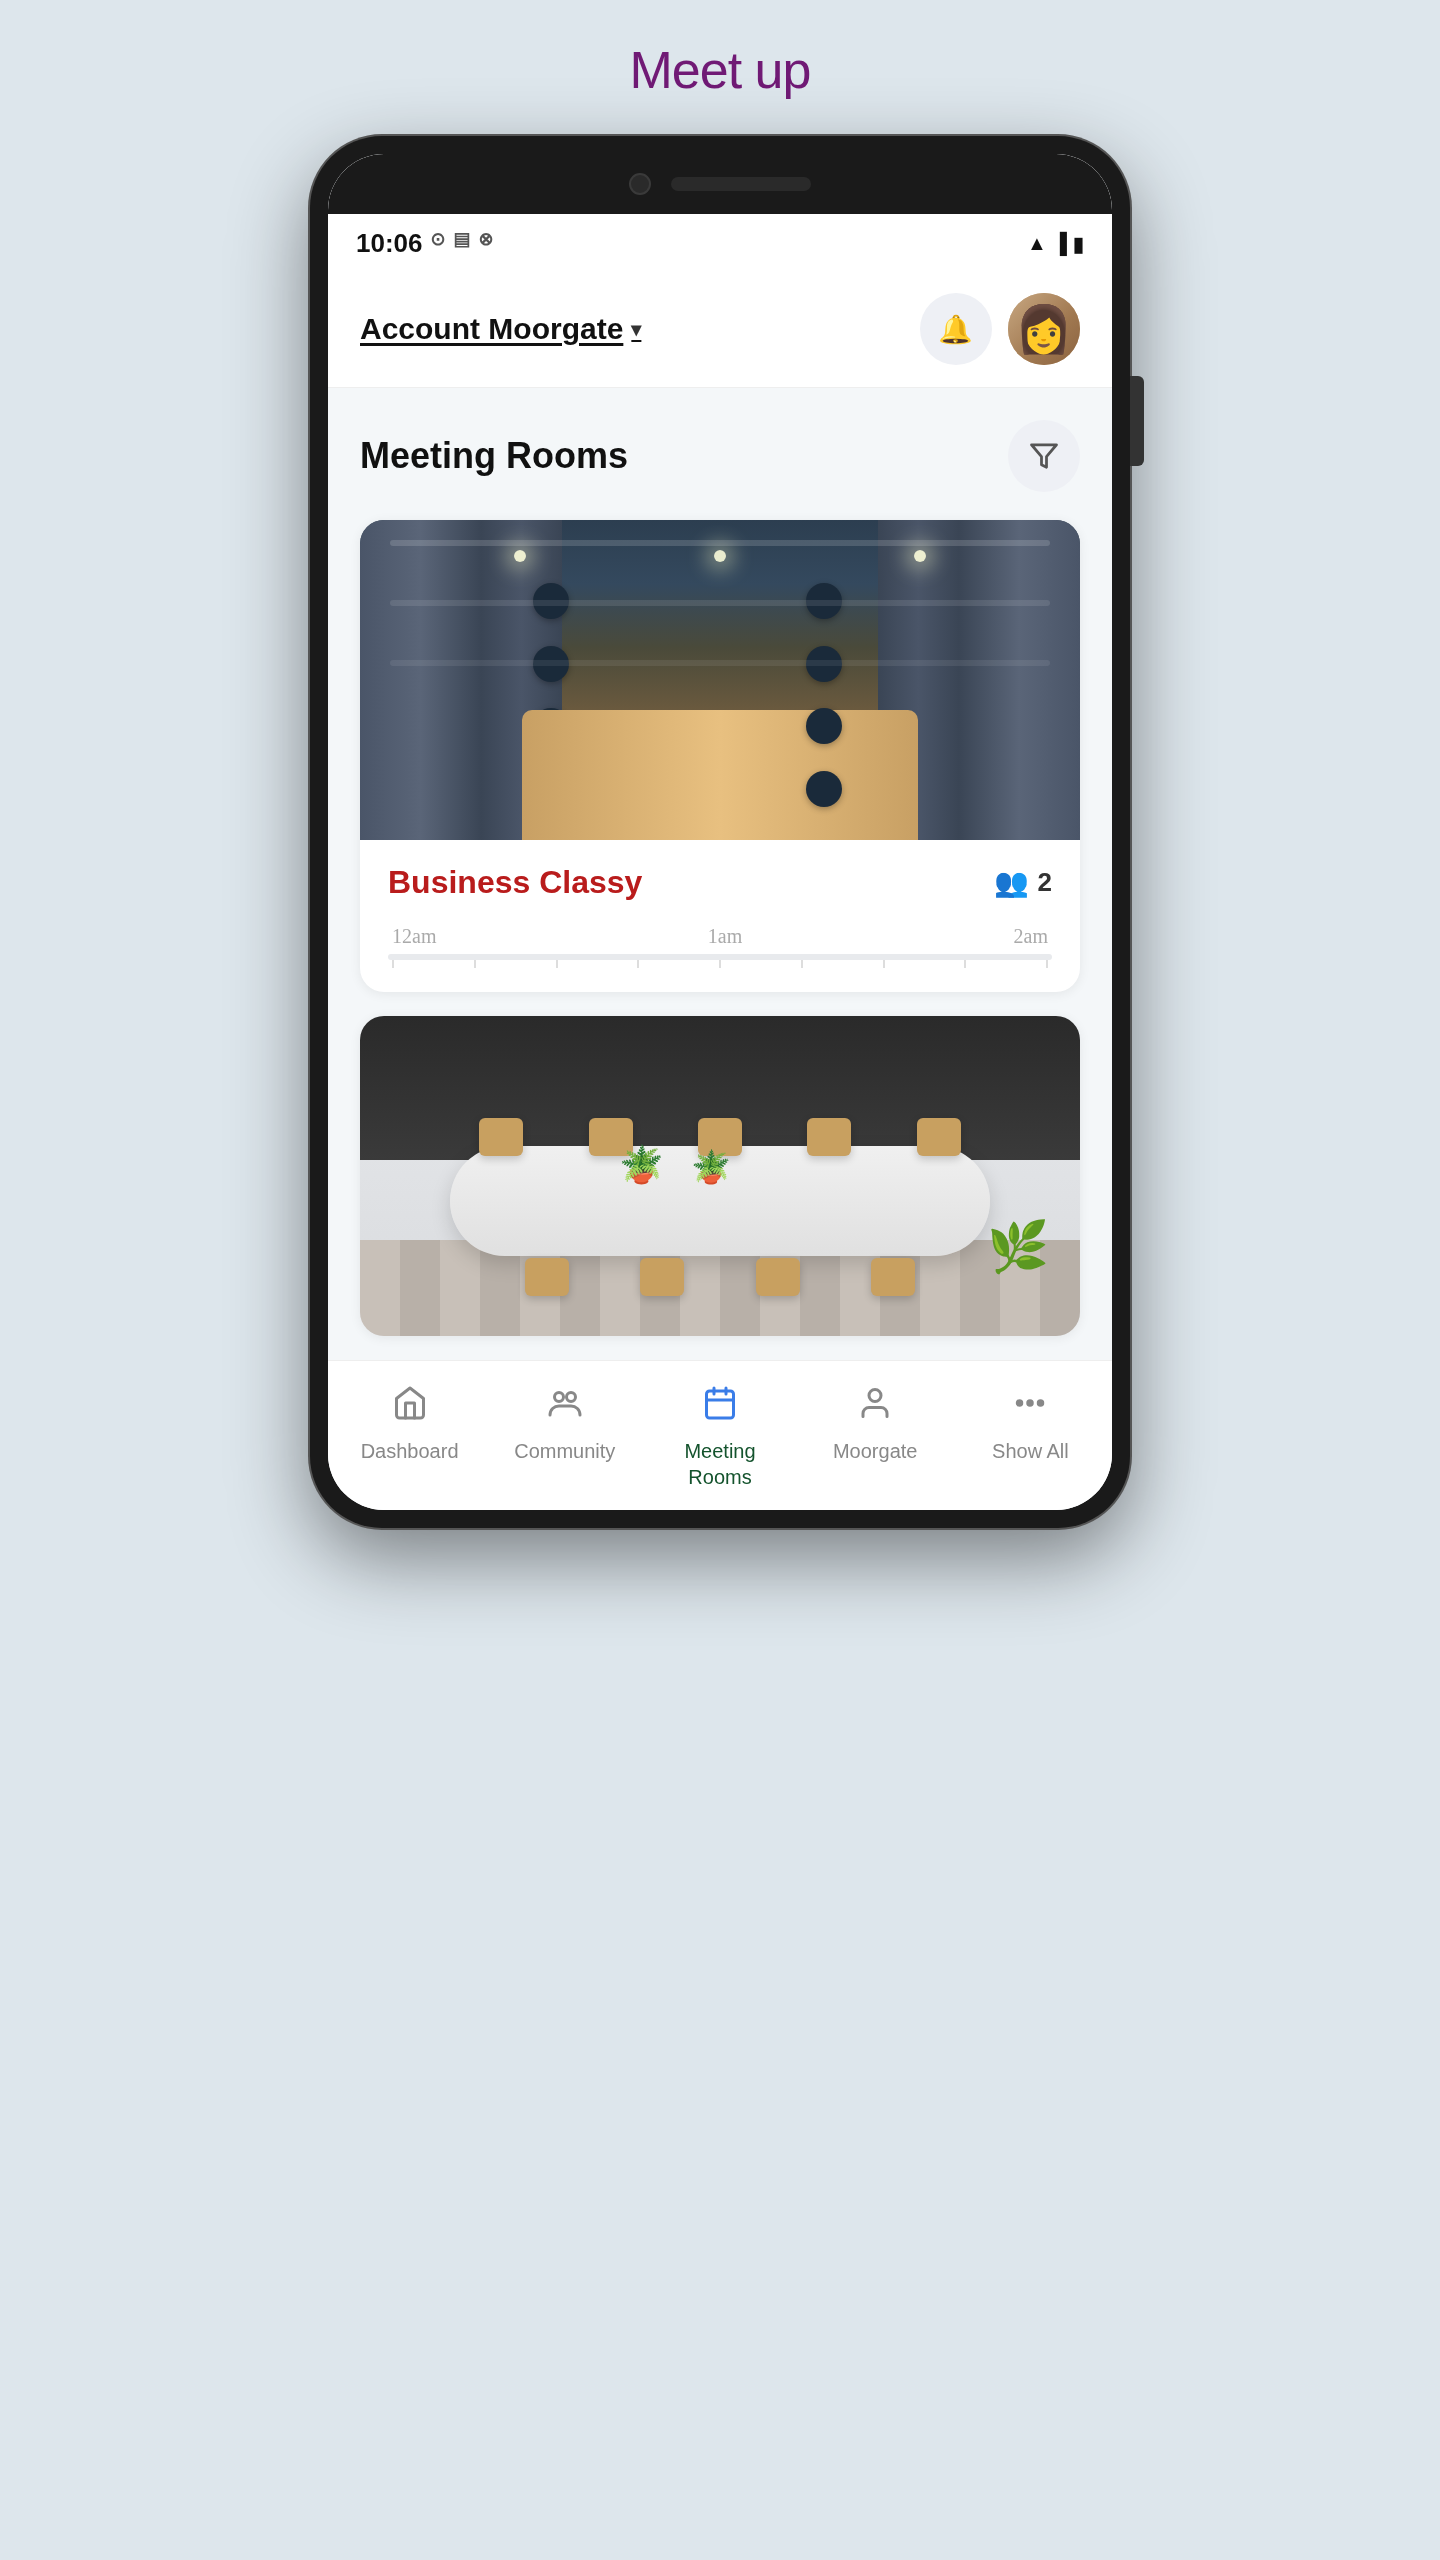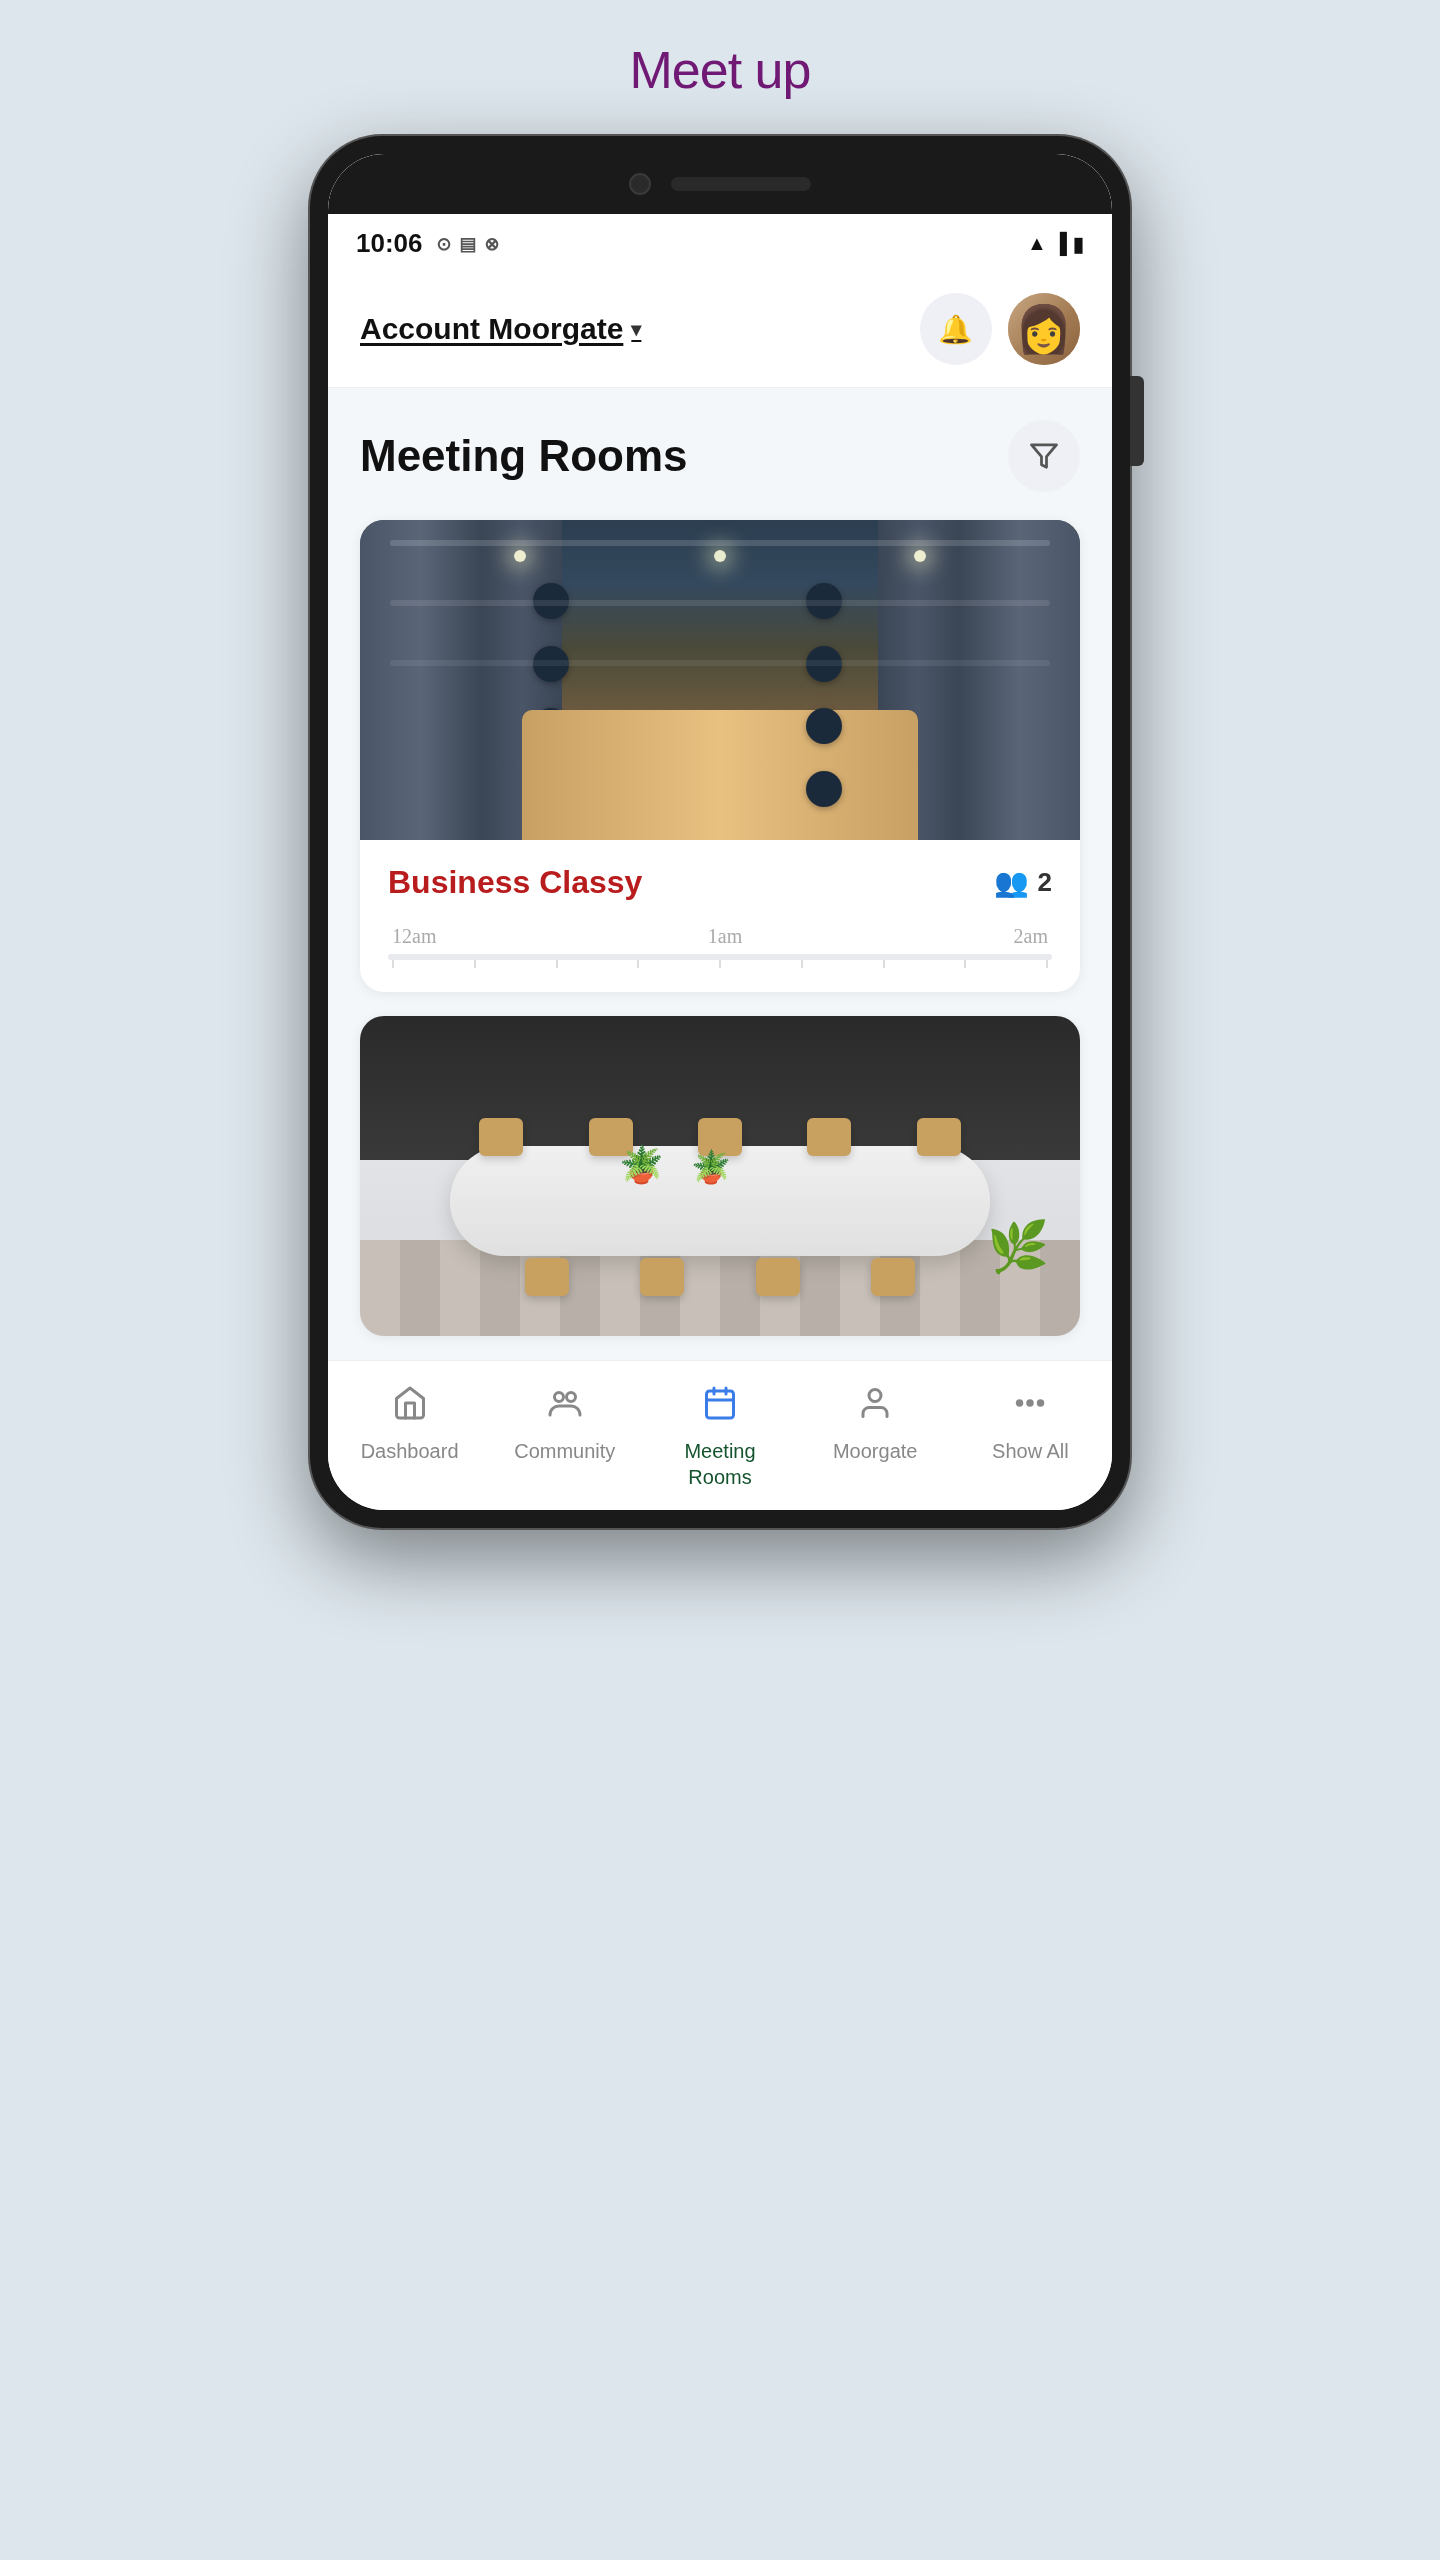--- a/index.html
+++ b/index.html
@@ -191,21 +191,21 @@
     }
 
     .section-header {
       display: flex;
       align-items: center;
       justify-content: space-between;
       margin-bottom: 28px;
     }
 
     .section-title {
-      font-size: 44px;
+      font-size: 36px;
       font-weight: 700;
       color: #111;
     }
 
     .filter-btn {
       width: 72px;
       height: 72px;
       background: #eef0f5;
       border-radius: 50%;
       display: flex;
@@ -603,21 +603,21 @@
 
 <div class="phone-shell">
   <div class="phone-screen">
 
     <div class="phone-top-bar">
       <div class="phone-camera"></div>
       <div class="phone-speaker"></div>
     </div>
 
     <div class="status-bar">
-      <div style="display:flex; align-items:center; gap:14px;">
+      <div style="display:flex; align-items:flex-start; gap:8px;">
         <span class="status-time">10:06</span>
         <div class="status-left-icons">
           <span>⊙</span>
           <span>▤</span>
           <span>⊗</span>
         </div>
       </div>
       <div class="status-icons">
         <span>▲</span>
         <span>▐</span>

